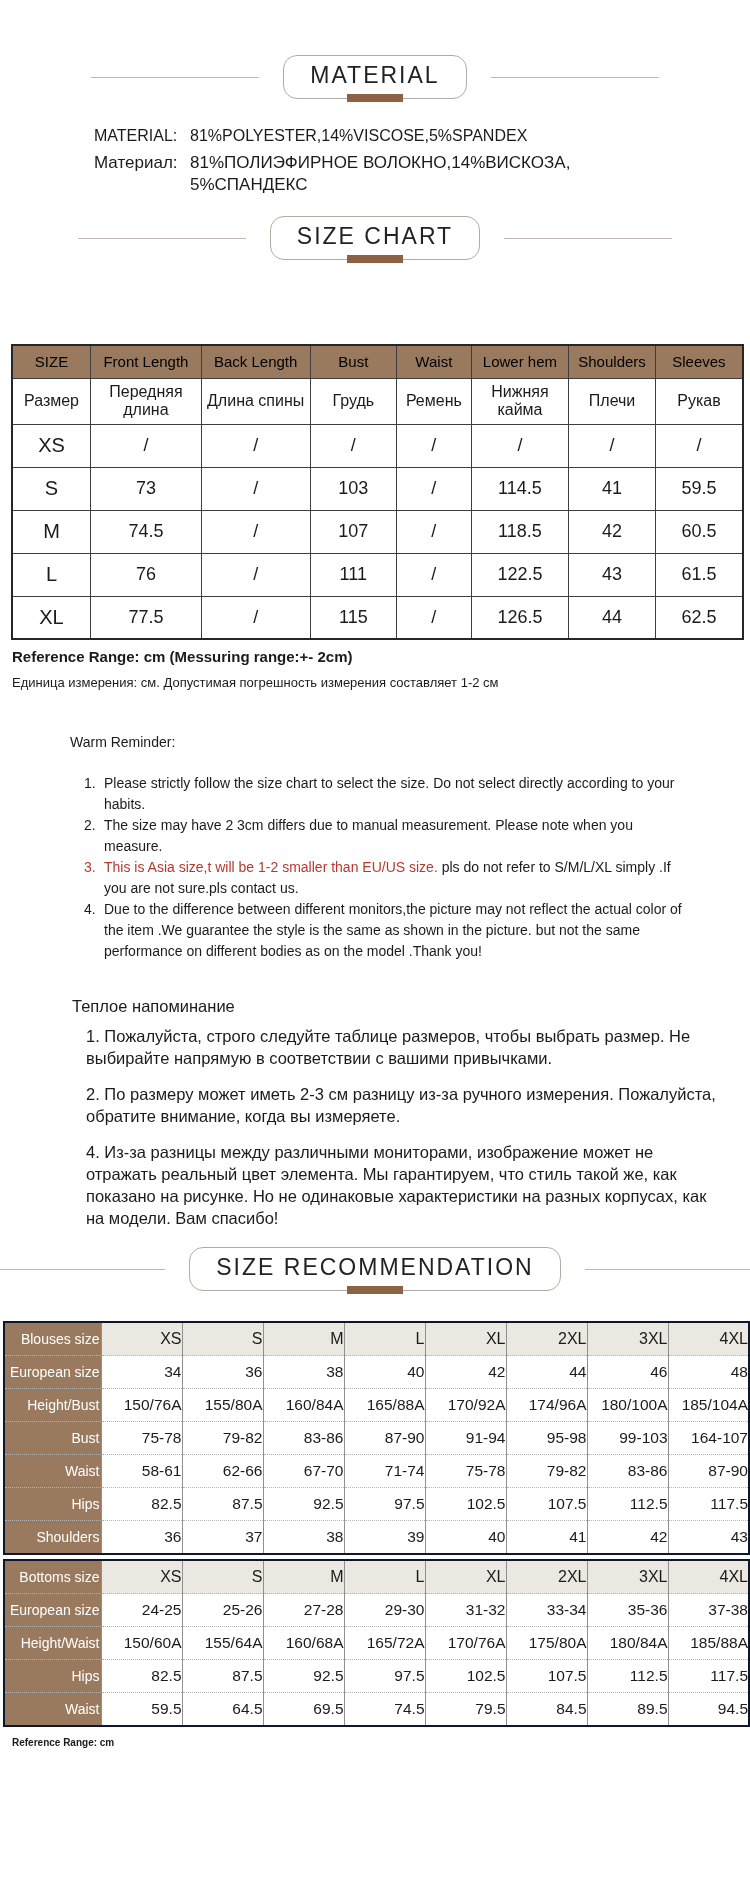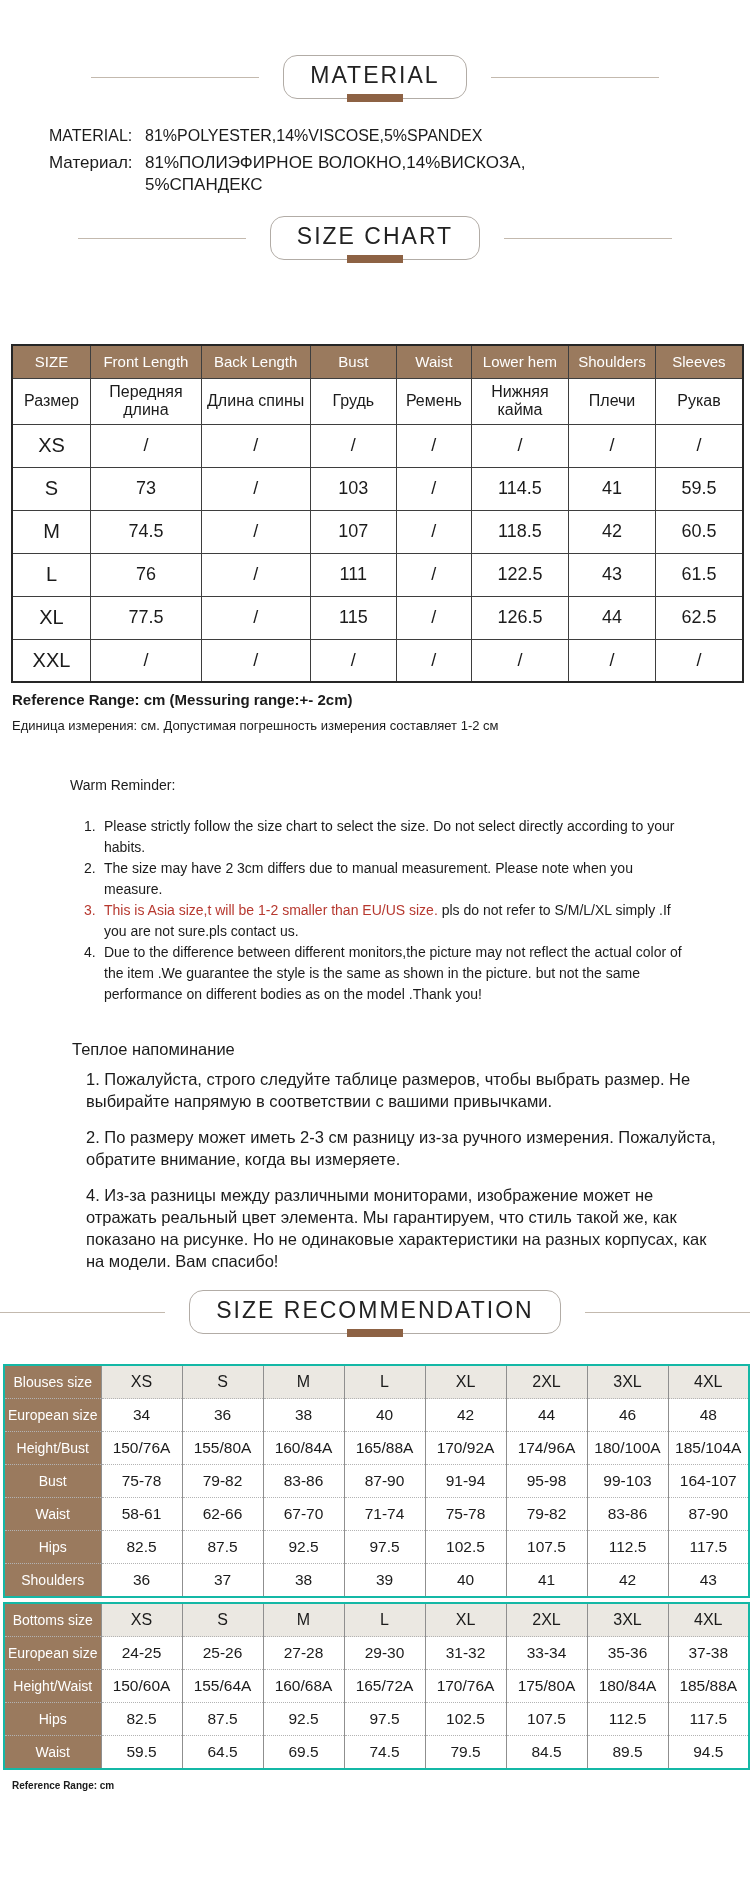--- a/index.html
+++ b/index.html
@@ -24,33 +24,33 @@
     position:relative;display:inline-block;background:#fff;
     border:1px solid #b2aca6;border-radius:14px;
     padding:6px 26px 9px;font-size:23px;letter-spacing:2px;color:#222;
     white-space:nowrap;
   }
   .accent{
     position:absolute;bottom:-4px;left:50%;transform:translateX(-50%);
     width:56px;height:8px;background:var(--accent);
   }
   
-  .material-block{margin:26px 0 0 49px;line-height:22px;}
+  .material-block{margin:26px 0 0 94px;line-height:22px;}
   .mat-row{display:flex;margin-bottom:5px;}
   .mat-label{flex:none;width:96px;}
   .mat-en{font-size:16px;}
   .mat-ru{font-size:17px;}
   
   .size-table{
     table-layout:fixed;border-collapse:collapse;width:733px;
     margin:84px 0 0 11px;text-align:center;border:2px solid #262626;
   }
   .size-table th,.size-table td{border:1px solid #3e3e3e;padding:0;}
   .size-table thead tr.h-en th{
-    background:var(--brown);color:#ffffff;font-weight:normal;font-size:15px;height:33px;
+    background:var(--brown);color:#000000;font-weight:normal;font-size:15px;height:33px;
   }
   .size-table thead tr.h-ru td{font-size:16px;height:46px;line-height:18px;}
   .size-table tbody tr{height:43px;}
   .size-table tbody th{font-size:20px;font-weight:normal;}
   .size-table tbody td{font-size:18px;}
   
   .note-en{margin:8px 0 0 12px;font-size:15px;font-weight:bold;}
   .note-ru{margin:10px 0 0 12px;font-size:13px;}
   .footer-note{margin:10px 0 0 12px;font-size:10px;font-weight:bold;}
   
@@ -60,21 +60,21 @@
   .wr-item .num{flex:none;width:20px;}
   .red{color:var(--red);}
   
   .warm-ru{margin:33px 0 0 72px;width:645px;font-size:16.5px;line-height:22px;}
   .ru-title{margin-bottom:8px;}
   .warm-ru p{margin:0 0 14px 14px;}
   .warm-ru .red{display:block;}
   
   .rec-table{
     table-layout:fixed;border-collapse:collapse;width:745px;
-    margin:30px 0 0 3px;text-align:center;border:2px solid #14b8a6;
+    margin:30px 0 0 3px;text-align:right;border:2px solid #0f172a;
   }
   .rec-table.bottoms{margin-top:4px;}
   .rec-table th,.rec-table td{
     border-left:1px solid #8f8f8f;border-top:1px dotted #b3b3b3;
   }
   .rec-table th:first-child{border-left:none;}
   .rec-table th{
     background:var(--brown);color:#fff;font-weight:normal;
     font-size:14px;line-height:15px;padding:4px 1px;
   }
@@ -197,30 +197,20 @@
       <tr>
         <th>XL</th>
         <td>77.5</td>
         <td>/</td>
         <td>115</td>
         <td>/</td>
         <td>126.5</td>
         <td>44</td>
         <td>62.5</td>
       </tr>
-      <tr>
-        <th>XXL</th>
-        <td>/</td>
-        <td>/</td>
-        <td>/</td>
-        <td>/</td>
-        <td>/</td>
-        <td>/</td>
-        <td>/</td>
-      </tr>
     </tbody>
 </table>
 
 <p class="note-en">Reference Range: cm (Messuring range:+- 2cm)</p>
 <p class="note-ru">Единица измерения: см. Допустимая погрешность измерения составляет 1-2 см</p>
 
 <div class="warm-en">
   <div class="wr-title">Warm Reminder:</div>
   <div class="wr-item">
     <span class="num">1.</span>

